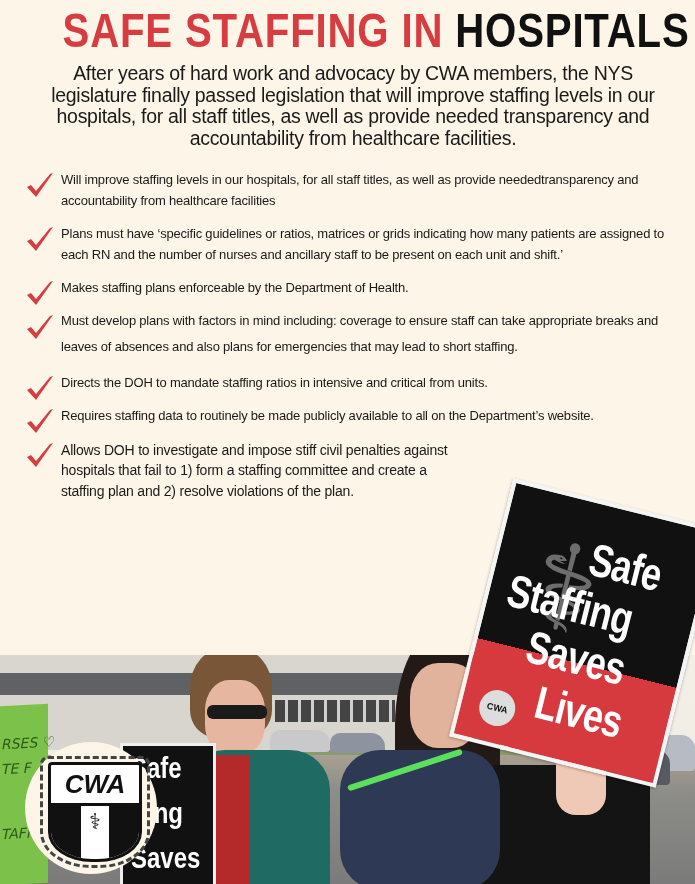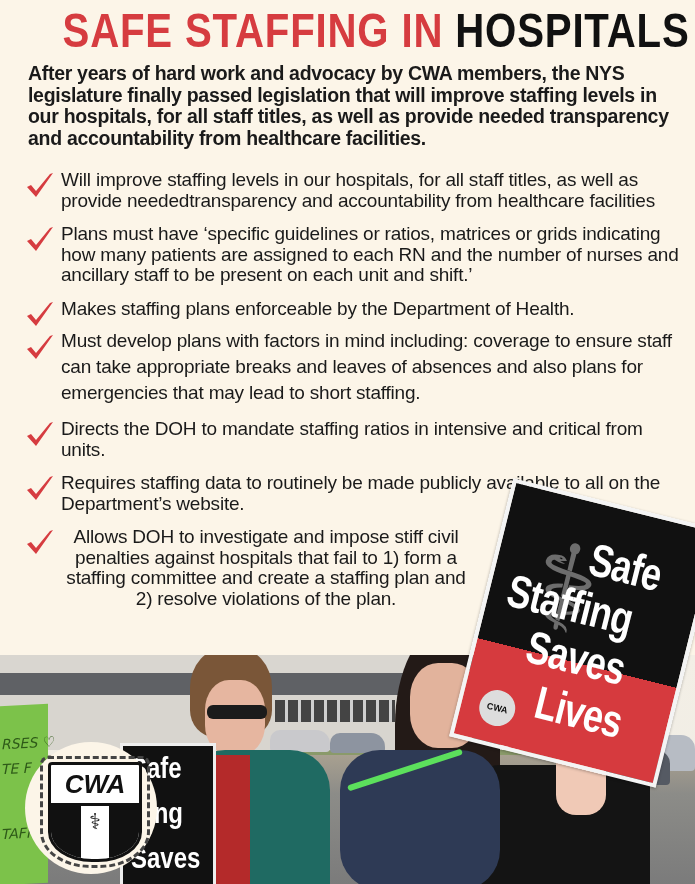--- a/index.html
+++ b/index.html
@@ -1,24 +1,24 @@
 <!DOCTYPE html>
 <html><head>
 <meta charset="utf-8">
 <style>
   html,body{margin:0;padding:0;}
   body{width:695px;height:884px;overflow:hidden;background:#fcf5e8;position:relative;font-family:"Liberation Sans",sans-serif;color:#1a1a1a;}
   .title{position:absolute;left:0;top:2px;width:695px;text-align:center;font-family:"Liberation Sans",sans-serif;font-weight:700;font-size:49px;letter-spacing:1px;transform:scaleX(0.82);transform-origin:center top;white-space:nowrap;line-height:56px;}
   .title .red{color:#d63c40;}
   .title .black{color:#111;}
-  .intro{position:absolute;left:28px;top:63px;width:650px;font-weight:700;font-size:19.5px;line-height:21.5px;color:#1a1a1a;letter-spacing:-0.3px;}
+  .intro{position:absolute;left:28px;top:63px;width:650px;font-weight:400;font-size:19.5px;line-height:21.5px;color:#1a1a1a;letter-spacing:-0.3px;text-align:center;}
   .bullets{position:absolute;left:26px;top:170px;width:660px;margin:0;padding:0;list-style:none;}
-  .bullet{position:relative;padding-left:35px;font-size:19px;line-height:20.5px;margin-bottom:13px;letter-spacing:-0.2px;}
+  .bullet{position:relative;padding-left:35px;font-size:13px;line-height:20.5px;margin-bottom:13px;letter-spacing:-0.2px;}
   .bullet.wide{line-height:26px;margin-top:-4px;}
-  .bullet.narrow{width:410px;font-size:19px;text-align:center;}
+  .bullet.narrow{width:410px;font-size:14px;}
   .check{position:absolute;left:0;top:2px;width:28px;height:26px;}
   .photo{position:absolute;left:0;top:655px;width:695px;height:229px;overflow:hidden;}
   .sky{position:absolute;inset:0;background:linear-gradient(#f3efe6 0,#efece4 100%);}
   .building{position:absolute;left:0;top:0;width:420px;height:95px;background:linear-gradient(#d9d6d0 0 18px,#5f6165 18px 40px,#d8d5cf 40px 95px);}
   .window-row{position:absolute;left:275px;top:45px;width:120px;height:22px;background:repeating-linear-gradient(90deg,#444 0 10px,#cfcfcf 10px 13px);}
   .ground{position:absolute;left:0;top:100px;width:695px;height:129px;background:linear-gradient(#a8a090 0,#8c8c88 30%,#7b7b7b 100%);}
   .grass{position:absolute;left:300px;top:95px;width:395px;height:18px;background:#8a9a6a;}
   .car{position:absolute;border-radius:10px 14px 4px 4px;}
   .green-sign{position:absolute;left:0;top:50px;width:48px;height:179px;background:#7cc24a;transform:skewY(-3deg);}
   .green-sign span{position:absolute;left:2px;font-family:"DejaVu Sans",sans-serif;font-size:14px;color:#2e5a18;font-style:italic;white-space:nowrap;}

